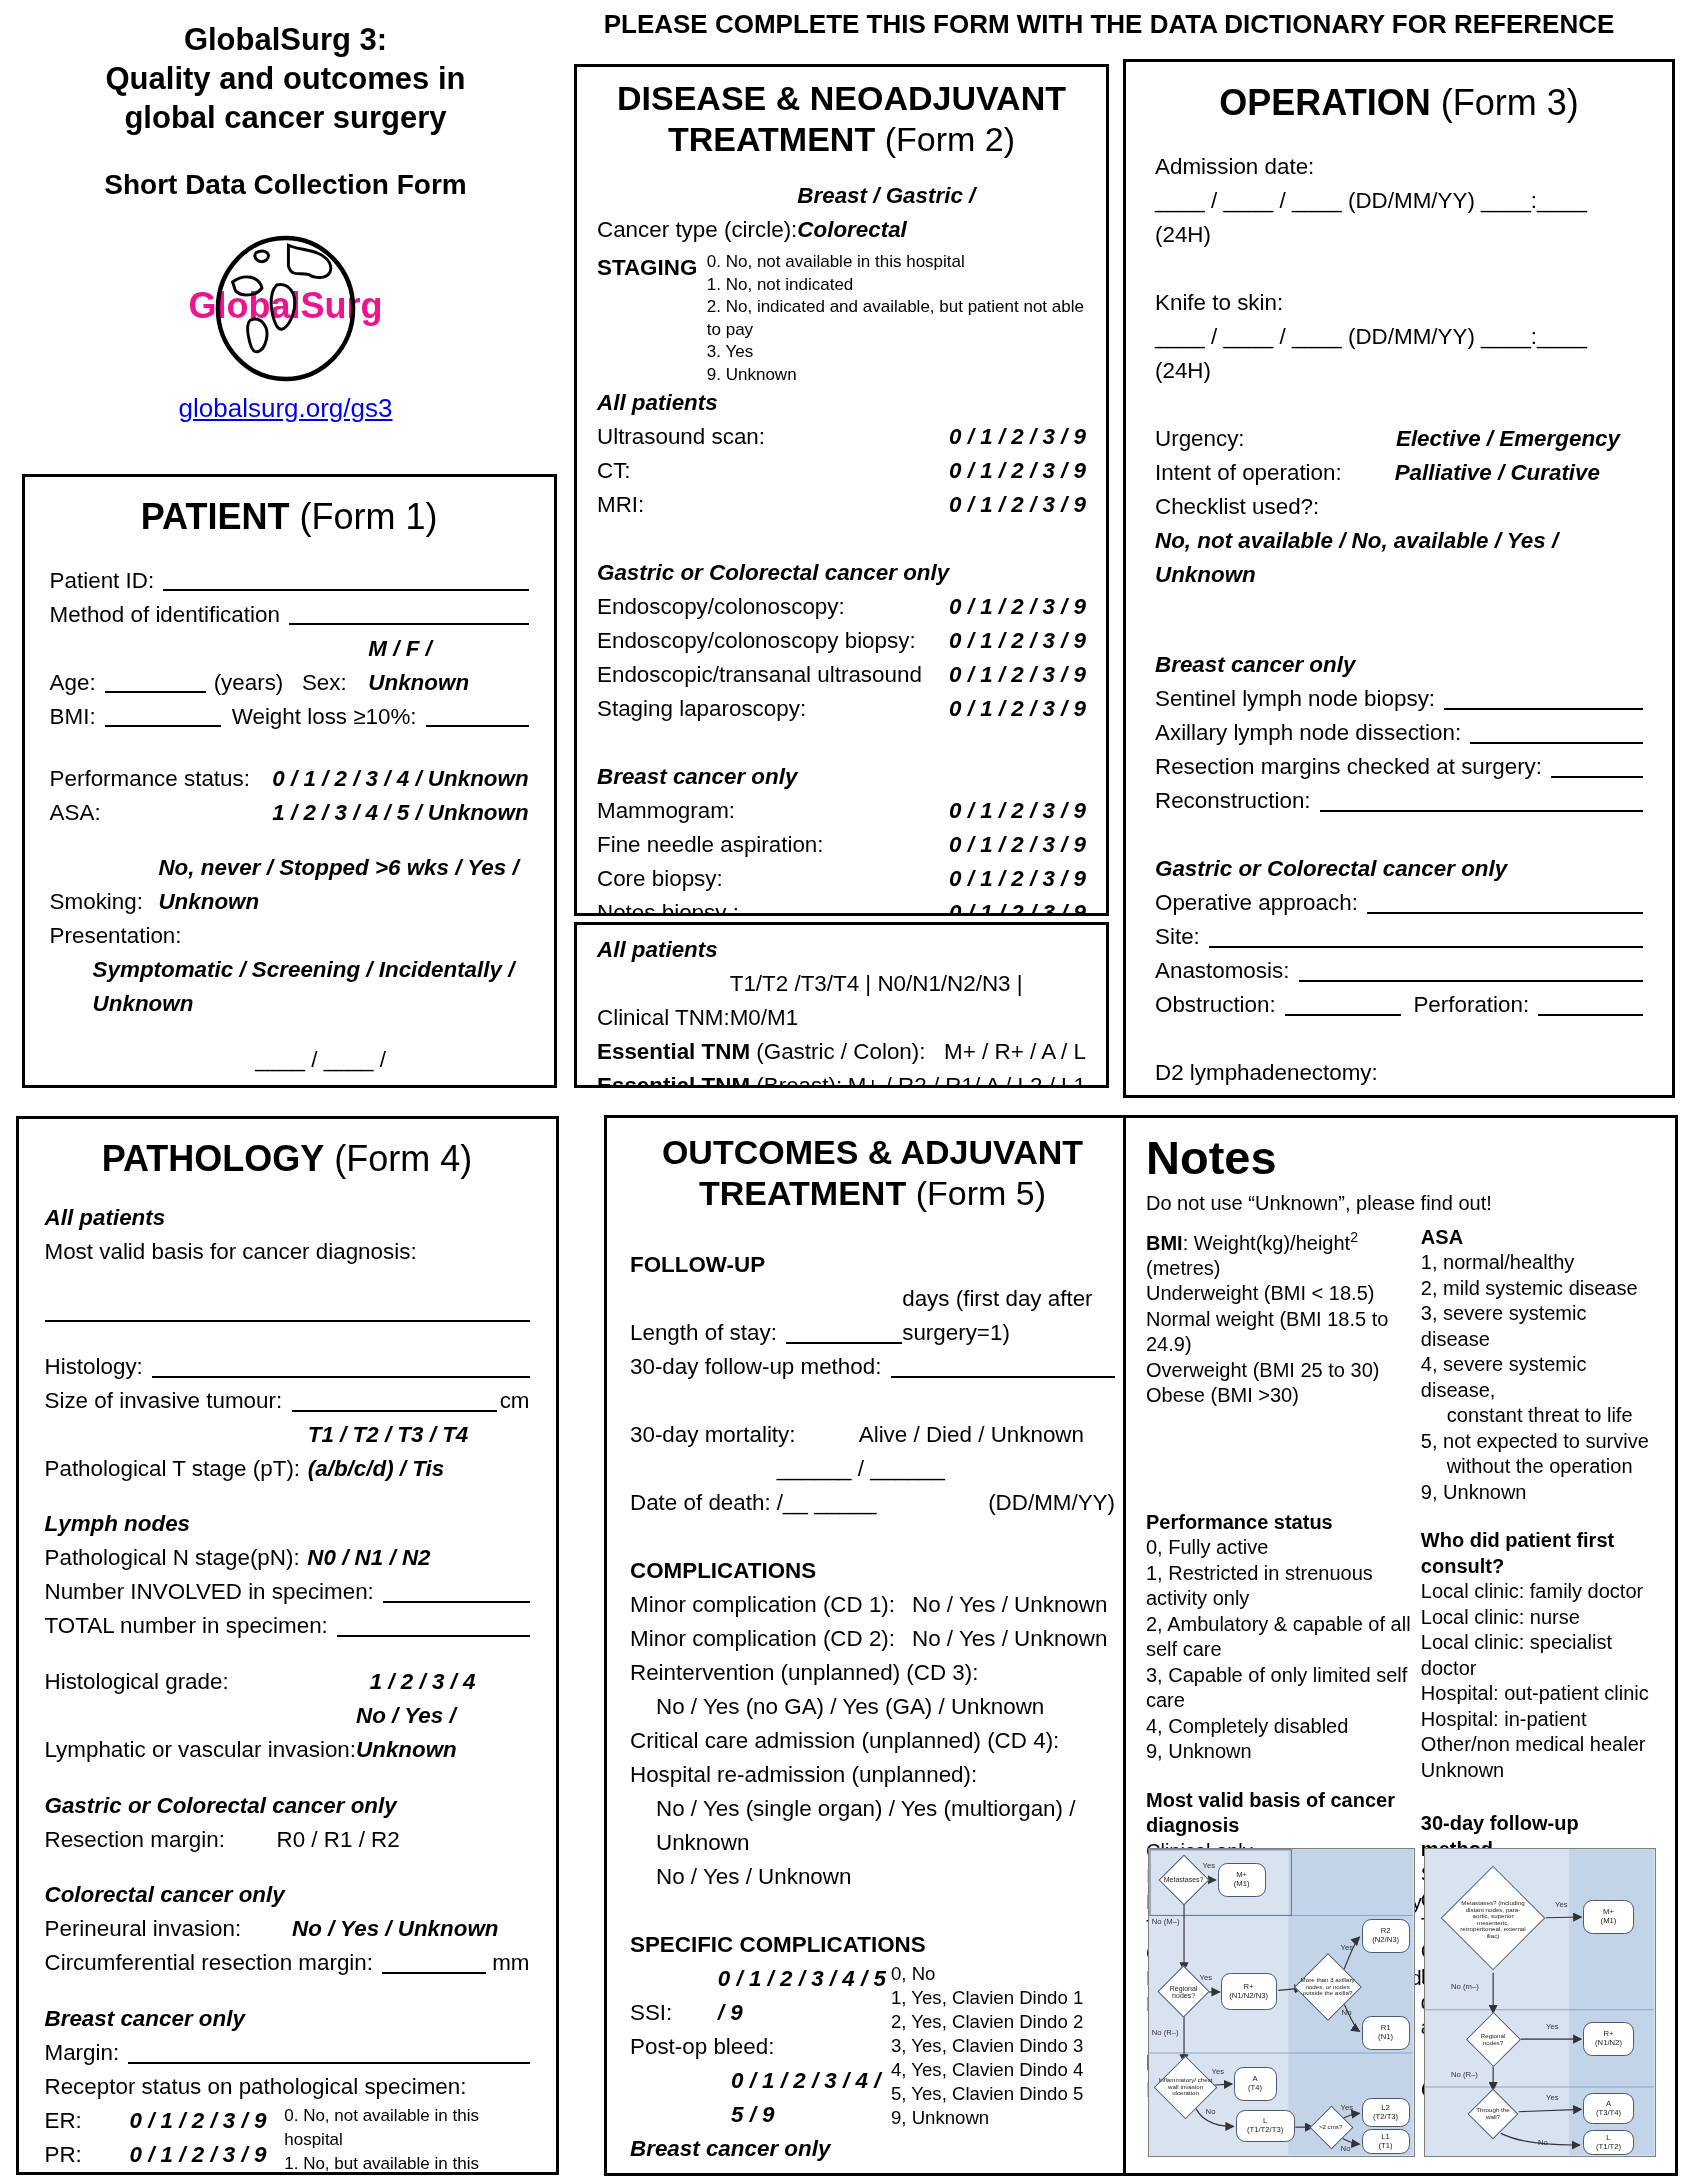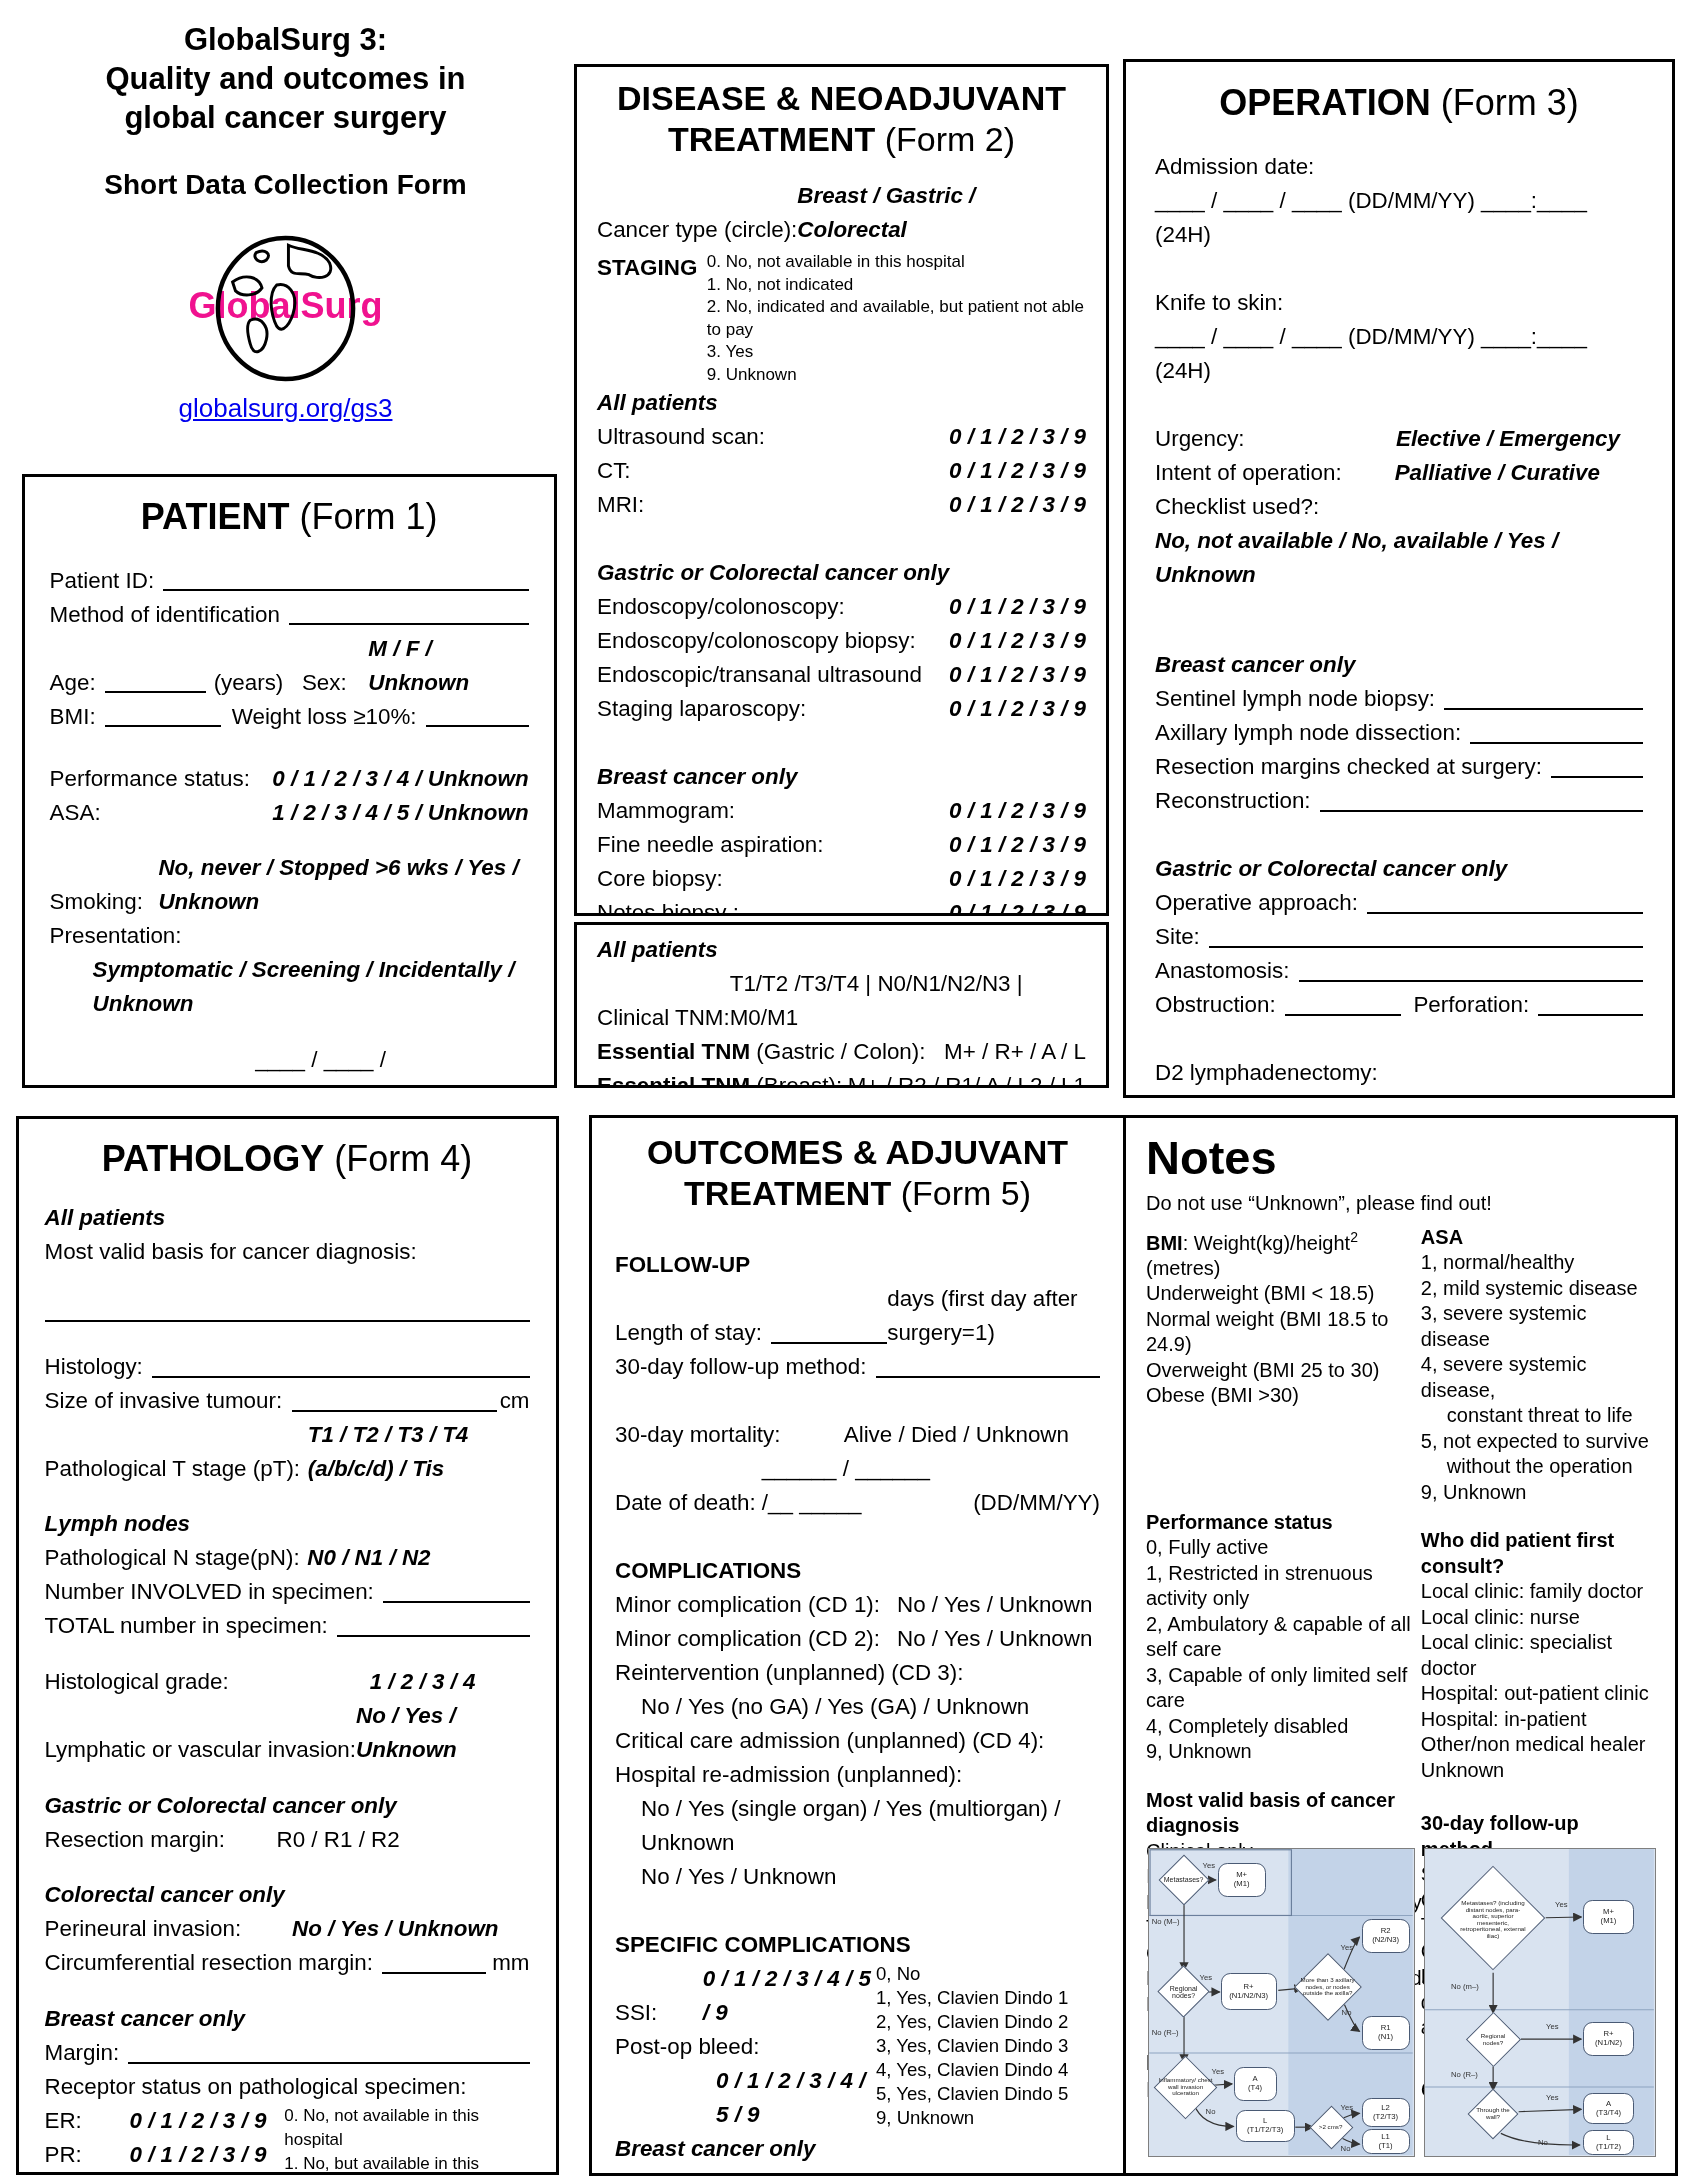--- a/index.html
+++ b/index.html
@@ -51,20 +51,21 @@
   .dmd { position:absolute; background:#fff; border:1.5px solid #4a5a74; transform:rotate(45deg); z-index:2; }
   .dlab { position:absolute; transform:translate(-50%,-50%); text-align:center; font-size:7px; line-height:1.05; z-index:3; color:#222; }
   .elab { position:absolute; font-size:7.7px; color:#333; z-index:3; white-space:nowrap; }
   .psvg { position:absolute; left:0; top:0; z-index:1; }
 </style>
 </head>
 <body>
 
 <div class="page">
 
+  <div class="hinstr">PLEASE COMPLETE THIS FORM WITH THE DATA DICTIONARY FOR REFERENCE</div>
 
   <div class="brand">
     <div class="t">GlobalSurg 3:</div>
     <div class="t">Quality and outcomes in</div>
     <div class="t">global cancer surgery</div>
     <div class="st">Short Data Collection Form</div>
     <div class="globewrap">
       <svg class="psvg" width="147" height="147" viewBox="0 0 100 100">
         <ellipse cx="50" cy="50" rx="46" ry="48" fill="none" stroke="#000" stroke-width="3"></ellipse>
         <path d="M30 12 C36 9 41 13 37 17 C33 20 27 16 30 12 Z" fill="none" stroke="#000" stroke-width="2"></path>
@@ -383,21 +384,21 @@
       </div>
       <div class="leg" style="font-size:17px">
         <div>0. No, not available in this hospital</div>
         <div>1. No, but available in this hospital</div>
 
       </div>
     </div>
 
   </div>
 
-  <div class="box" style="left:589px; top:1115px; width:537px; height:1061px; padding:12.4px 23px;">
+  <div class="box" style="left:604px; top:1115px; width:537px; height:1061px; padding:12.4px 23px;">
     <div class="ft2">OUTCOMES &amp; ADJUVANT</div>
     <div class="ft2b"><span class="b">TREATMENT</span> <span>(Form 5)</span></div>
     <div class="gap20"></div>
     <div class="hsec">FOLLOW-UP</div>
     <div class="row">
         <span class="lbl">Length of stay:</span>
         <span class="bl blw" style="width:116px"></span>
         <span style="margin-left:0">days (first day after surgery=1)</span>
       </div>
     <div class="row">

